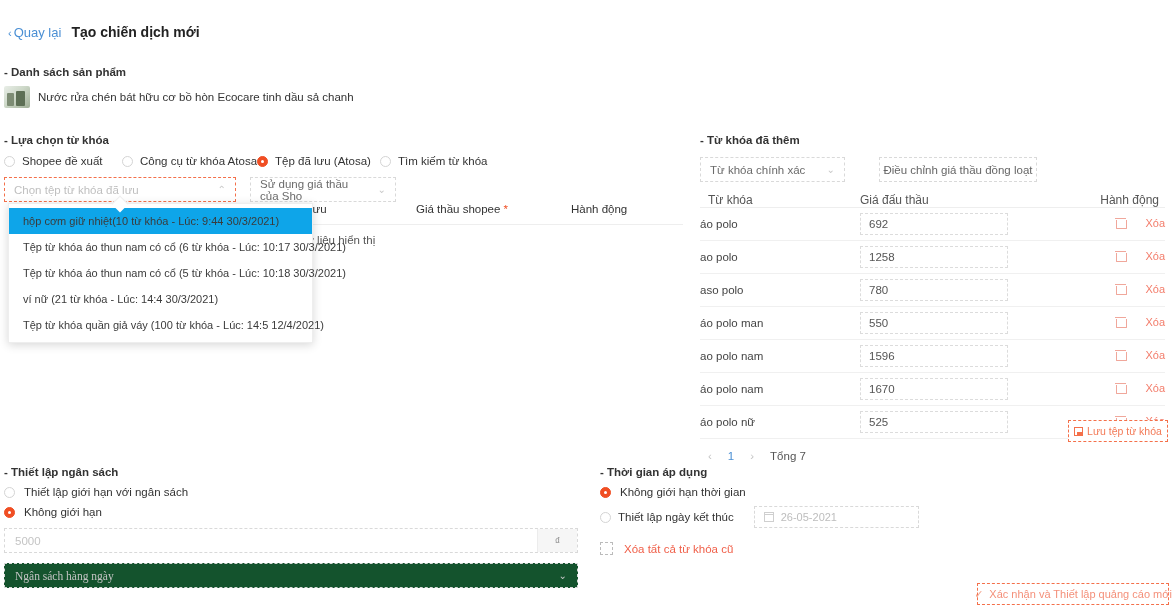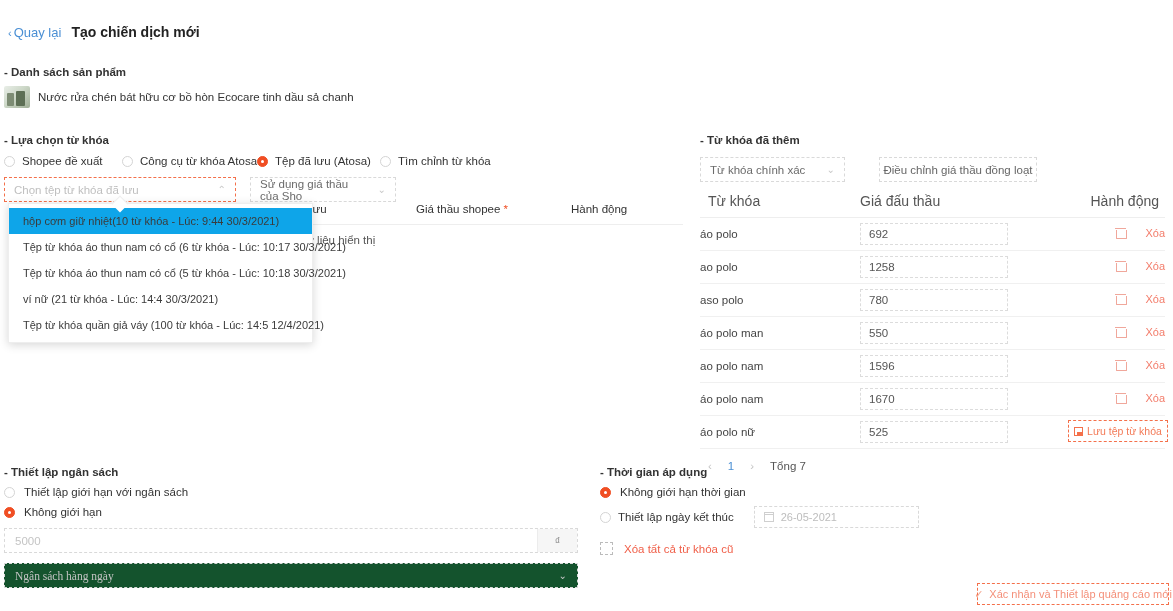--- a/index.html
+++ b/index.html
@@ -92,22 +92,22 @@
   .right-sec { position: absolute; left: 700px; top: 134px; width: 465px; }
   .r-ctrl-row { display: flex; align-items: center; gap: 34px; margin-top: 11px; }
   .sel-matchtype { width: 145px; color: #6b6b6b; }
   .btn-bulk {
     border: 1px dashed #d9d9d9; background: #fff; height: 25px; width: 158px;
     display: flex; align-items: center; justify-content: center;
     font-size: 11.5px; color: #666; cursor: pointer;
   }
   table.kw { width: 100%; border-collapse: collapse; margin-top: 11px; table-layout: fixed; }
   table.kw th {
-    font-size: 14px; font-weight: normal; color: #555; text-align: left;
-    padding: 0 0 8px 0; border-bottom: 1px solid #eee;
+    font-size: 12px; font-weight: normal; color: #555; text-align: left;
+    padding: 0 0 0 0; border-bottom: 1px solid #eee;
   }
   table.kw th.c1 { width: 160px; padding-left: 8px; }
   table.kw th.c2 { width: 175px; }
   table.kw th.c3 { width: 130px; text-align: right; padding-right: 6px; }
   table.kw td { padding: 5px 0; border-bottom: 1px solid #f0f0f0; vertical-align: middle; }
   td.c1 { font-size: 11.5px; color: #444; padding-left: 8px; }
   td.c3 { text-align: right; padding-right: 6px; }
   .bid-input {
     border: 1px dashed #dcdcdc; background: #fff; height: 22px; width: 148px;
     display: flex; align-items: center; padding: 0 8px; font-size: 11.5px; color: #555;
@@ -207,21 +207,21 @@
       <div class="radio-item" style="width:135px">
         <span class="radio"></span>
         <span class="radio-label">Công cụ từ khóa Atosa</span>
       </div>
       <div class="radio-item" style="width:123px">
         <span class="radio on"></span>
         <span class="radio-label">Tệp đã lưu (Atosa)</span>
       </div>
       <div class="radio-item">
         <span class="radio"></span>
-        <span class="radio-label">Tìm chỉnh từ khóa</span>
+        <span class="radio-label">Tìm kiếm từ khóa</span>
       </div>
     </div>
 
     <div class="ctrl-row">
       <div class="dashed-field red sel-kwfile">
         <span>Chọn tệp từ khóa đã lưu</span>
         <span class="caret">⌃</span>
       </div>
       <div class="dashed-field sel-bidsrc">
         <span>Sử dụng giá thầu của Sho</span>

